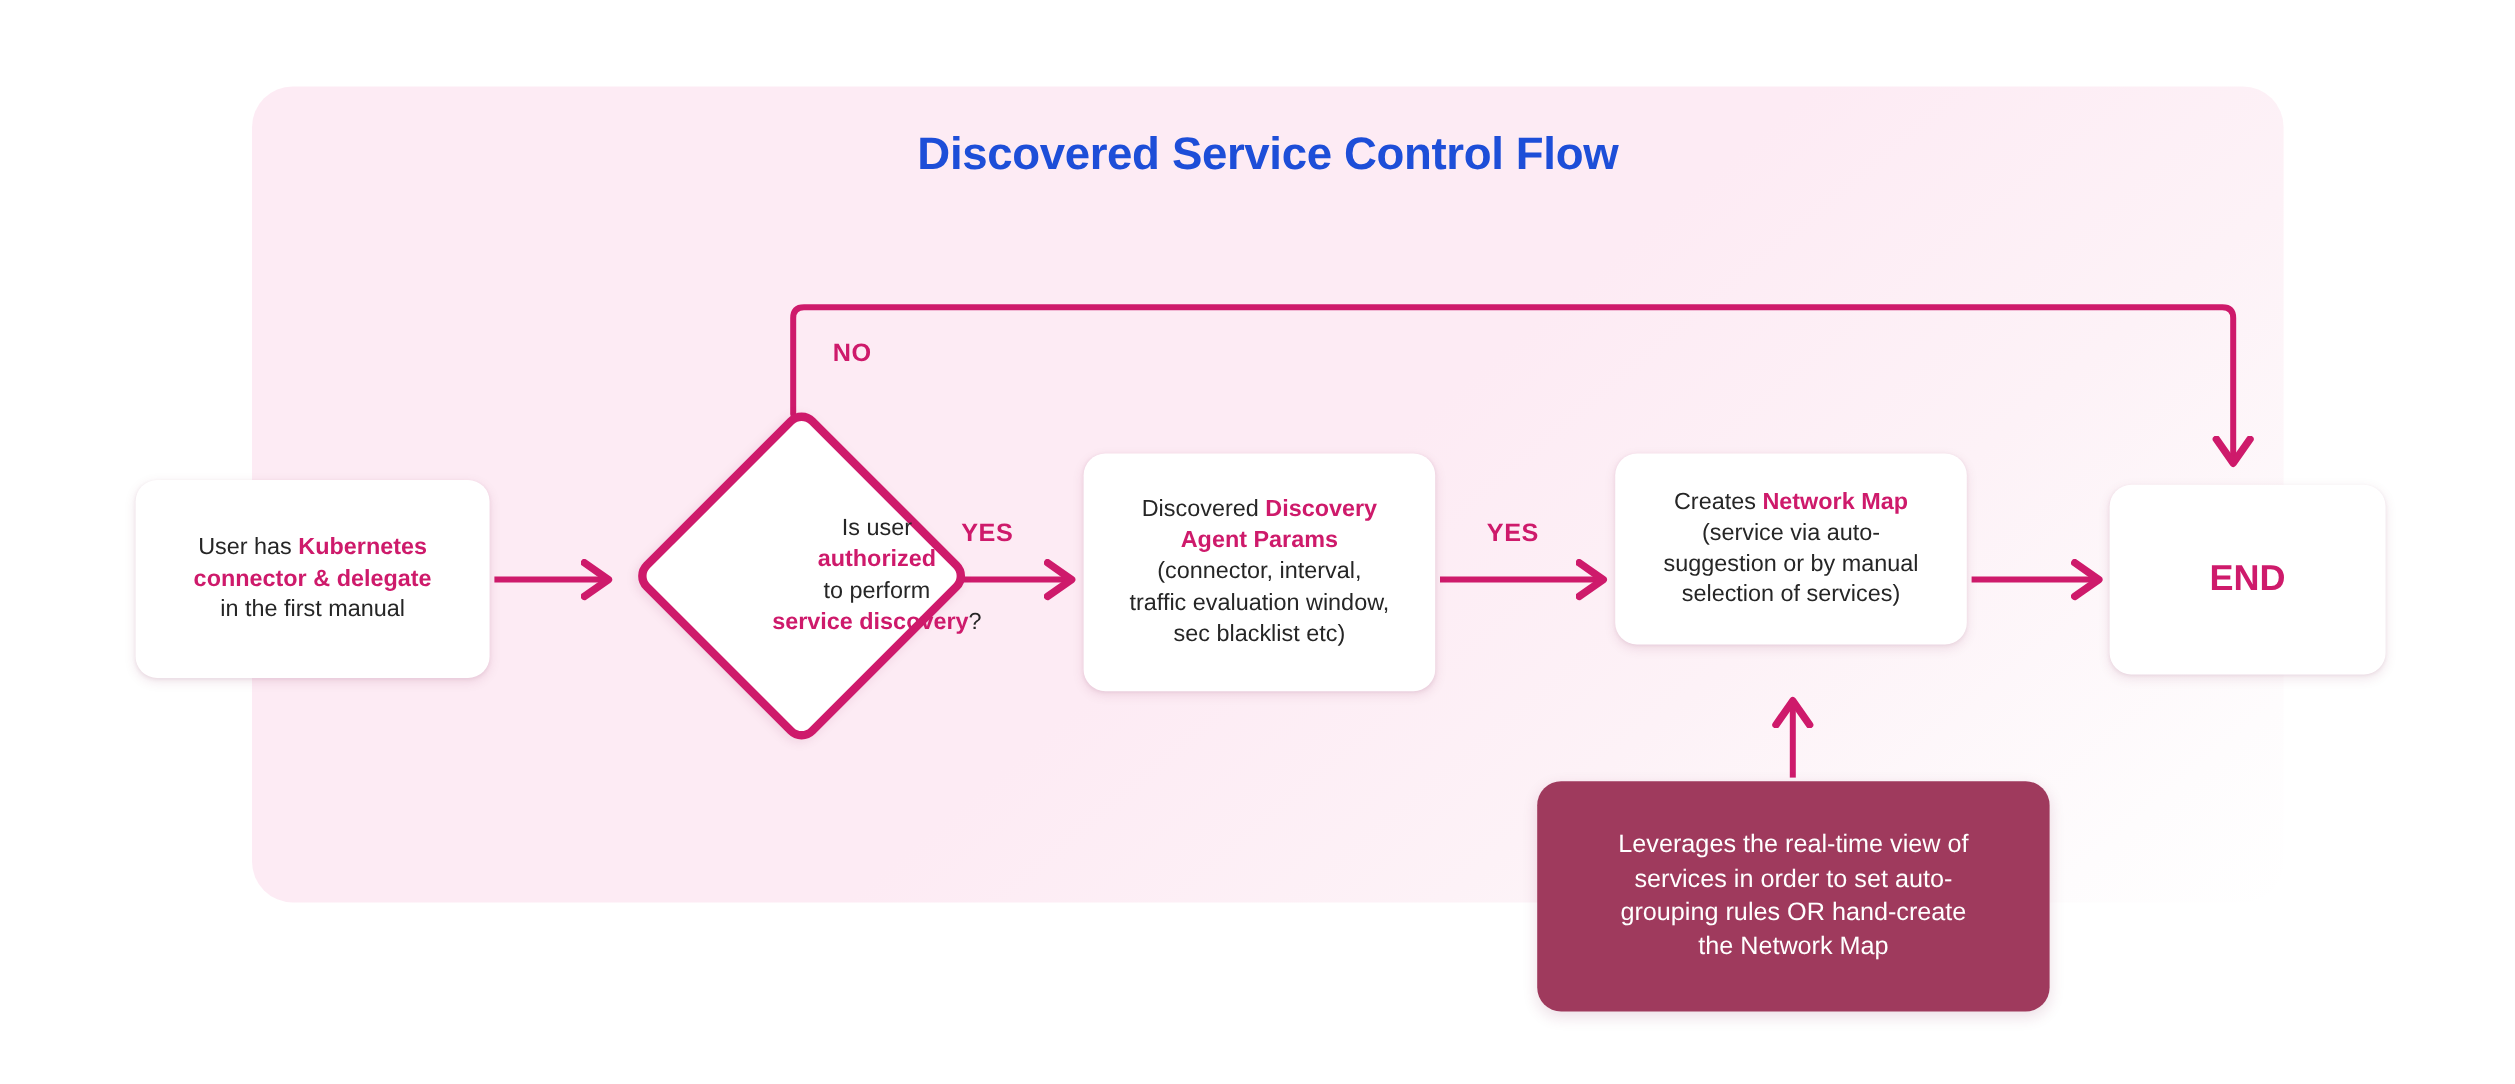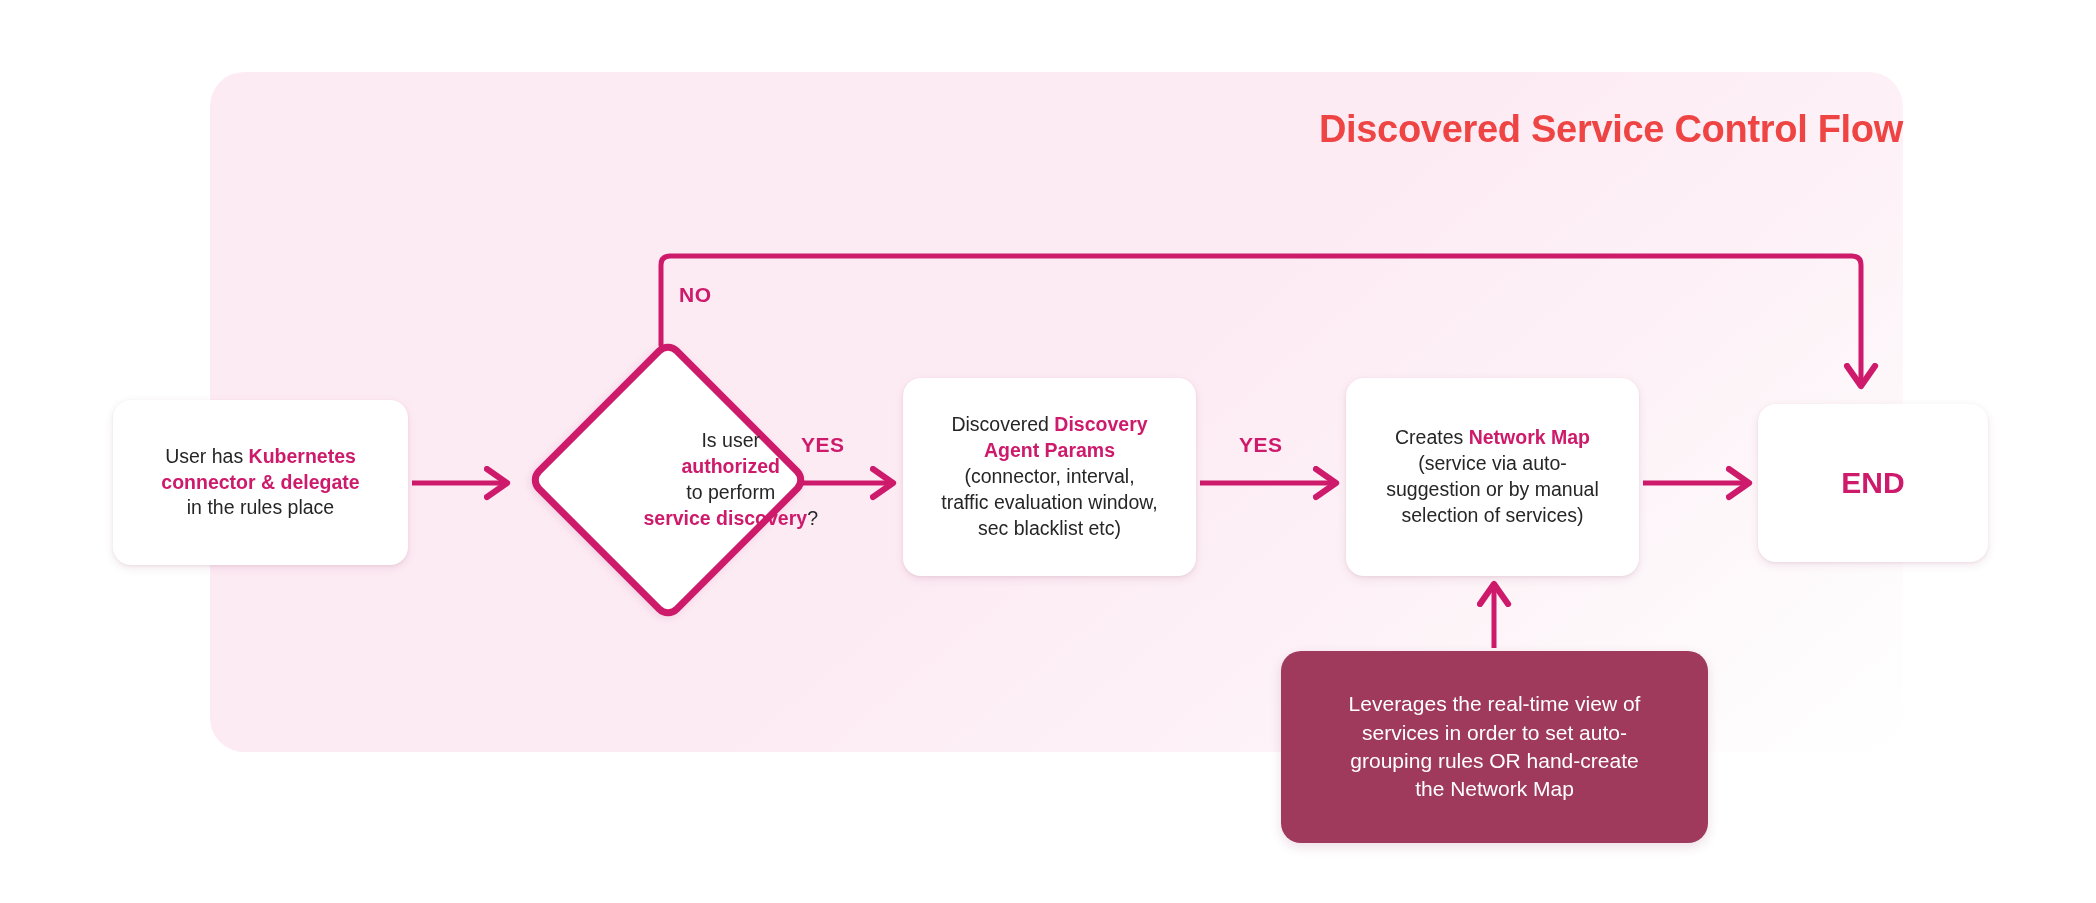--- a/index.html
+++ b/index.html
@@ -37,25 +37,25 @@
                 #fefcfd 92%,
                 #ffffff 100%);
   }
 
   
   .title {
     position: absolute;
     left: 210px;
     top: 108px;
     width: 1693px;
-    text-align: right;
+    text-align: center;
     font-size: 38px;
     font-weight: 700;
     letter-spacing: -0.3px;
-    color: #ef4444;
+    color: #1d4ed8;
   }
 
   
   .card {
     position: absolute;
     background: #ffffff;
     border-radius: 18px;
     box-shadow: 0 3px 10px rgba(120, 20, 70, 0.10),
                 0 1px 3px rgba(120, 20, 70, 0.07);
     display: flex;
@@ -104,21 +104,21 @@
     color: #262626;
   }
 
   
   #node-config {
     left: 903px; top: 378px; width: 293px; height: 198px;
   }
 
   
   #node-netmap {
-    left: 1346px; top: 378px; width: 293px; height: 198px;
+    left: 1346px; top: 378px; width: 293px; height: 159px;
   }
 
   
   #node-end {
     left: 1758px; top: 404px; width: 230px; height: 158px;
     color: #CE1A6B;
     font-size: 30px;
     font-weight: 700;
     justify-content: center;
   }
@@ -148,21 +148,21 @@
   }
 
   
   .edge-label {
     position: absolute;
     font-size: 21px;
     font-weight: 700;
     color: #CE1A6B;
     letter-spacing: 0.5px;
   }
-  #label-no   { left: 679px;  top: 283px; }
+  #label-no   { left: 694px;  top: 283px; }
   #label-yes1 { left: 801px;  top: 433px; }
   #label-yes2 { left: 1239px; top: 433px; }
 </style>
 </head>
 <body>
 
 <div id="stage">
 
   <div class="panel"></div>
 
@@ -189,21 +189,21 @@
   </svg>
 
   <div class="edge-label" id="label-no">NO</div>
   <div class="edge-label" id="label-yes1">YES</div>
   <div class="edge-label" id="label-yes2">YES</div>
 
   <div class="card" id="node-start">
     <div class="txt">
       <span>User has </span><span class="hl">Kubernetes</span><br>
       <span class="hl">connector &amp; delegate</span><br>
-      <span>in the rules place</span>
+      <span>in the first manual</span>
     </div>
   </div>
 
   <div id="node-decision">
     <div class="diamond-shape"></div>
     <div class="diamond-label">
       <div>
         <span>Is user</span><br>
         <span class="hl">authorized</span><br>
         <span>to perform</span><br>

